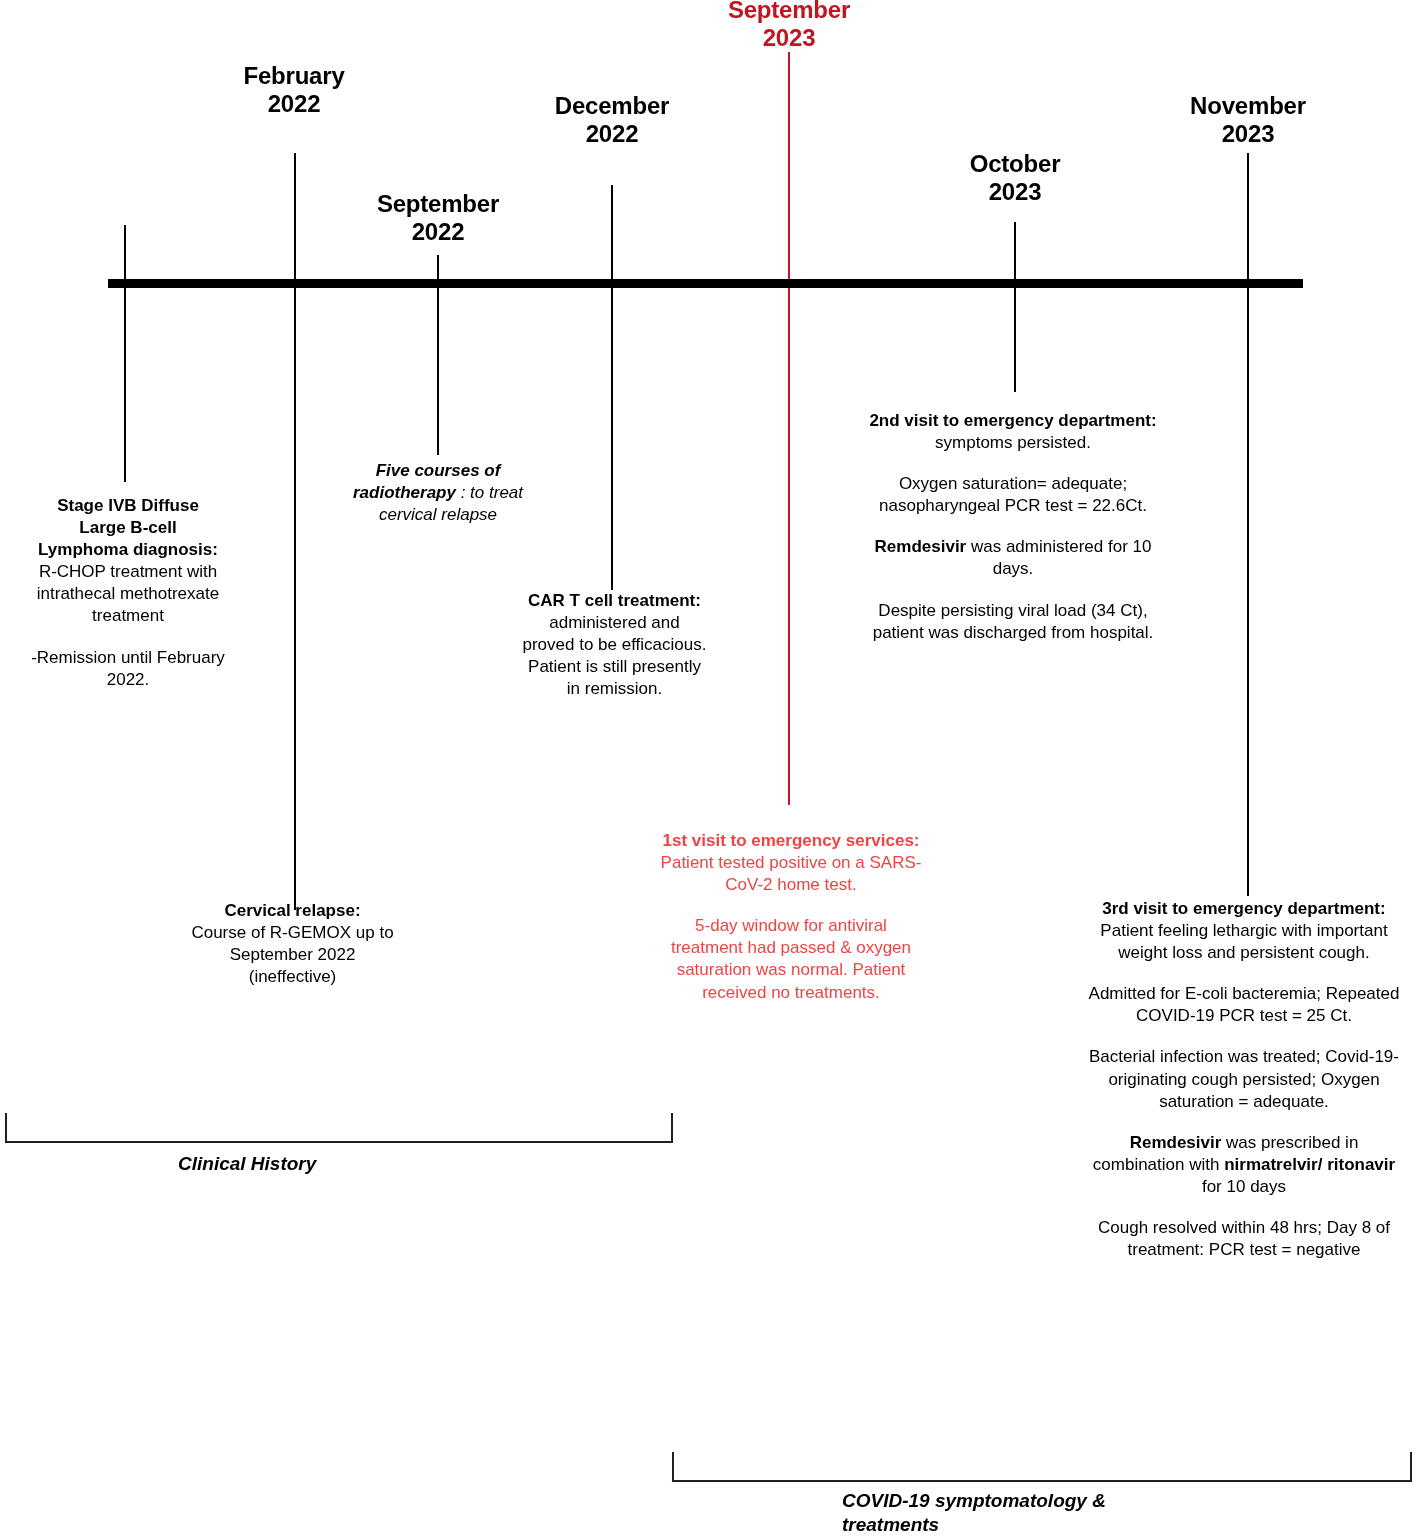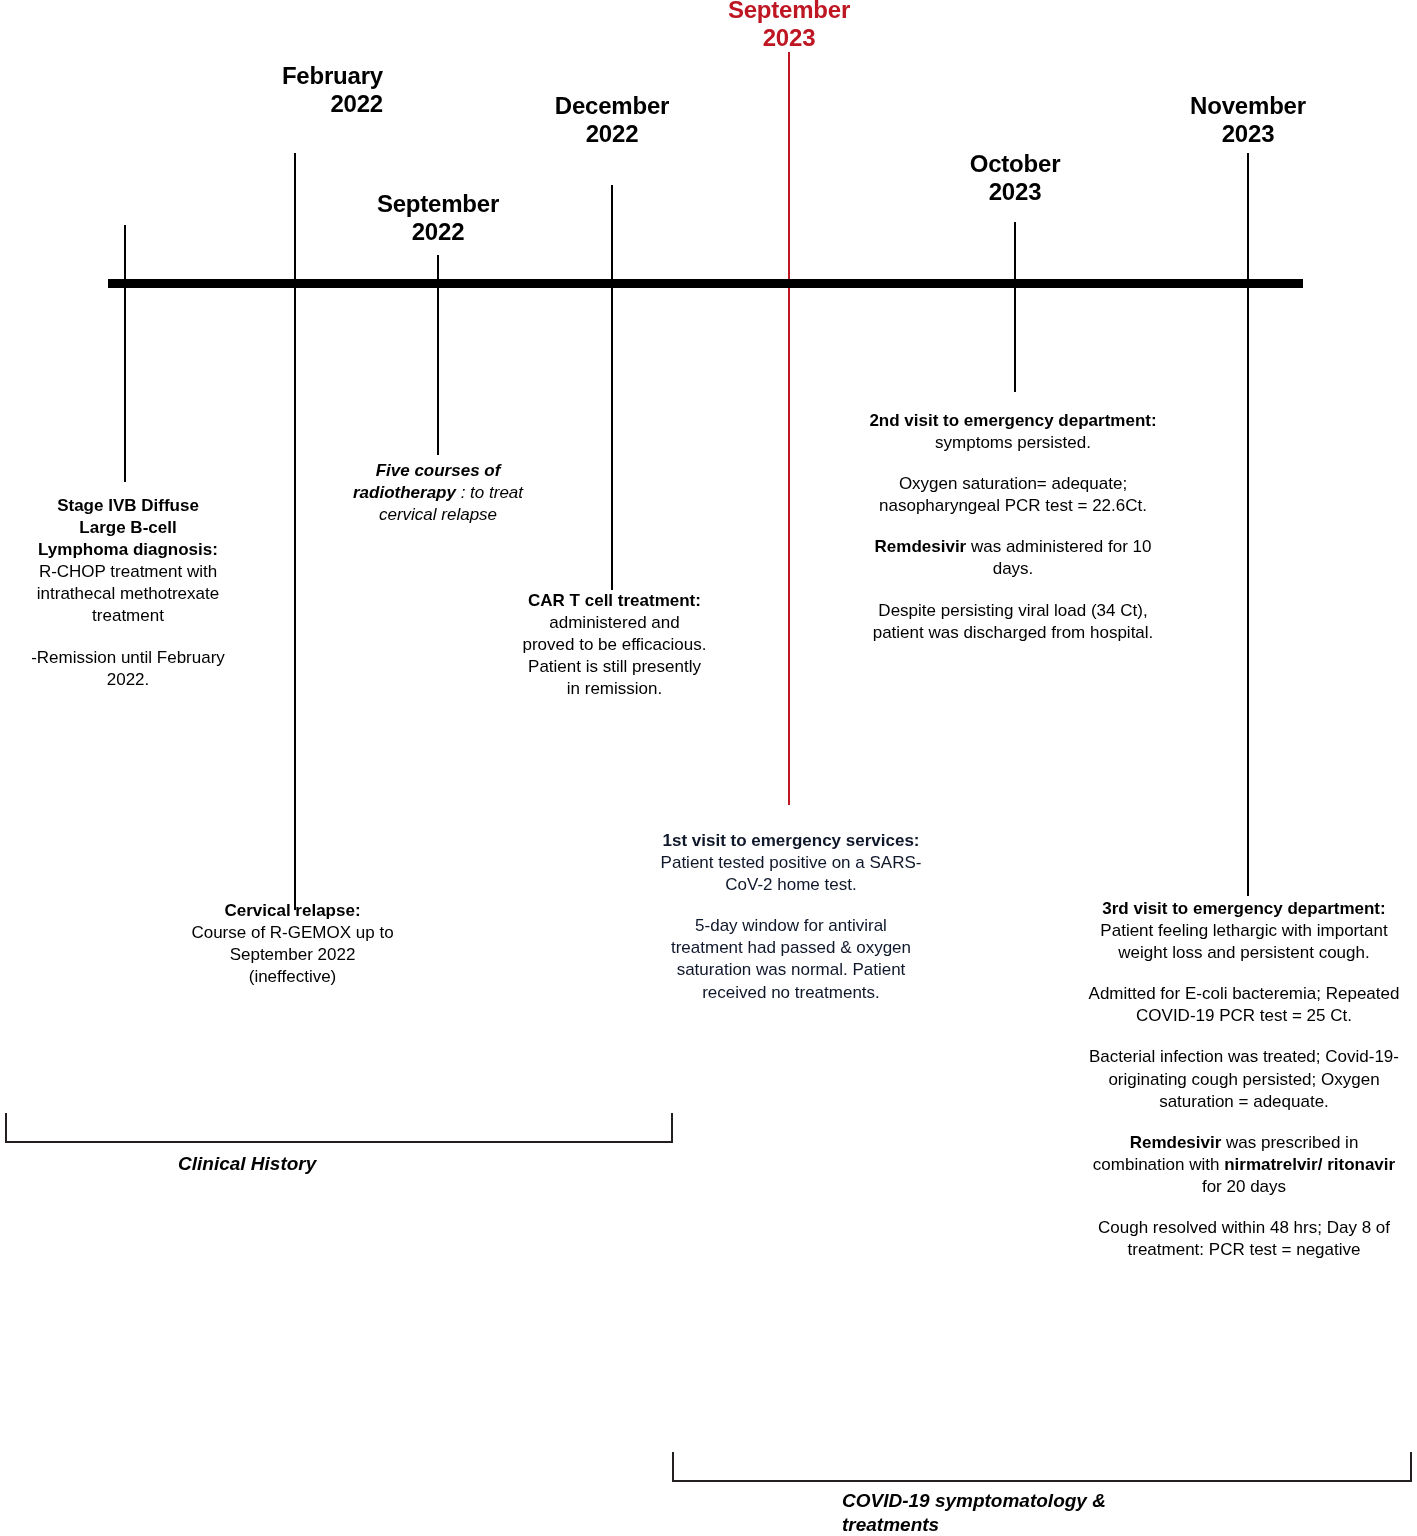--- a/index.html
+++ b/index.html
@@ -27,42 +27,42 @@
     font-size:24px;line-height:1.16;letter-spacing:-0.2px;
     white-space:pre-line;
   }
   .date-label.red{color:#BE1622;}
 
   
   .block{
     position:absolute;text-align:center;
     font-size:17px;line-height:1.30;
   }
-  .block.red{color:#0f172a;}
+  .block.red{color:#ef4444;}
   .block p{margin:0;}
   .block p.gap{height:19px;margin:0;}
   .block b{font-weight:bold;}
 
   
   .bracket{position:absolute;}
   .bracket .hbar{position:absolute;left:0;bottom:0;height:2px;background:#231f20;width:100%;}
   .bracket .lcap{position:absolute;left:0;top:0;width:2px;height:100%;background:#231f20;}
   .bracket .rcap{position:absolute;right:0;top:0;width:2px;height:100%;background:#231f20;}
   .bracket-label{
     position:absolute;text-align:left;font-style:italic;font-weight:bold;
     font-size:19px;line-height:1.28;white-space:pre-line;
   }
 </style>
 </head>
 <body>
 
 <div id="stage">
 
 
-  <div class="date-label" style="left:223px;top:62px;width:160px;text-align:right;">February
+  <div class="date-label" style="left:214px;top:62px;width:160px;">February
 2022</div>
 
   <div class="date-label" style="left:348px;top:190px;width:180px;">September
 2022</div>
 
   <div class="date-label" style="left:522px;top:92px;width:180px;">December
 2022</div>
 
   <div class="date-label red" style="left:699px;top:-4px;width:180px;">September
 2023</div>
@@ -123,21 +123,21 @@
     <p><span>Despite persisting viral load (34 Ct), patient was discharged from hospital.</span></p>
   </div>
 
   <div class="block" style="left:1085px;top:898px;width:318px;">
     <p><b>3rd visit to emergency department:</b><span> Patient feeling lethargic with important weight loss and persistent cough.</span></p>
     <p class="gap"></p>
     <p><span>Admitted for E-coli bacteremia; Repeated COVID-19 PCR test = 25 Ct.</span></p>
     <p class="gap"></p>
     <p><span>Bacterial infection was treated; Covid-19-originating cough persisted; Oxygen saturation = adequate.</span></p>
     <p class="gap"></p>
-    <p><b>Remdesivir</b><span> was prescribed in combination with </span><b>nirmatrelvir/ ritonavir</b><span> for 20 days</span></p>
+    <p><b>Remdesivir</b><span> was prescribed in combination with </span><b>nirmatrelvir/ ritonavir</b><span> for 10 days</span></p>
     <p class="gap"></p>
     <p><span>Cough resolved within 48 hrs; Day 8 of treatment: PCR test = negative</span></p>
   </div>
 
   <div class="bracket" style="left:5px;top:1113px;width:668px;height:30px;">
     <div class="lcap"></div>
     <div class="rcap"></div>
     <div class="hbar"></div>
   </div>
   <div class="bracket-label" style="left:178px;top:1152px;width:320px;">Clinical History</div>

